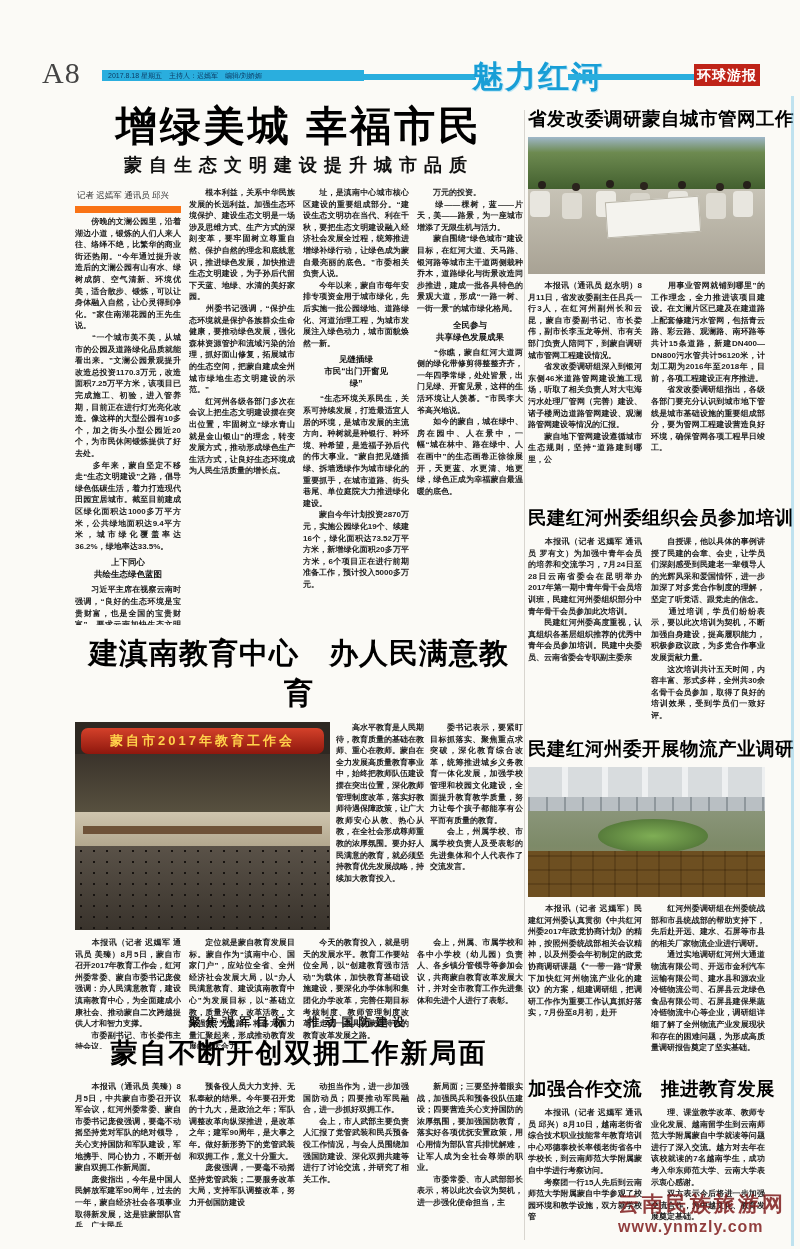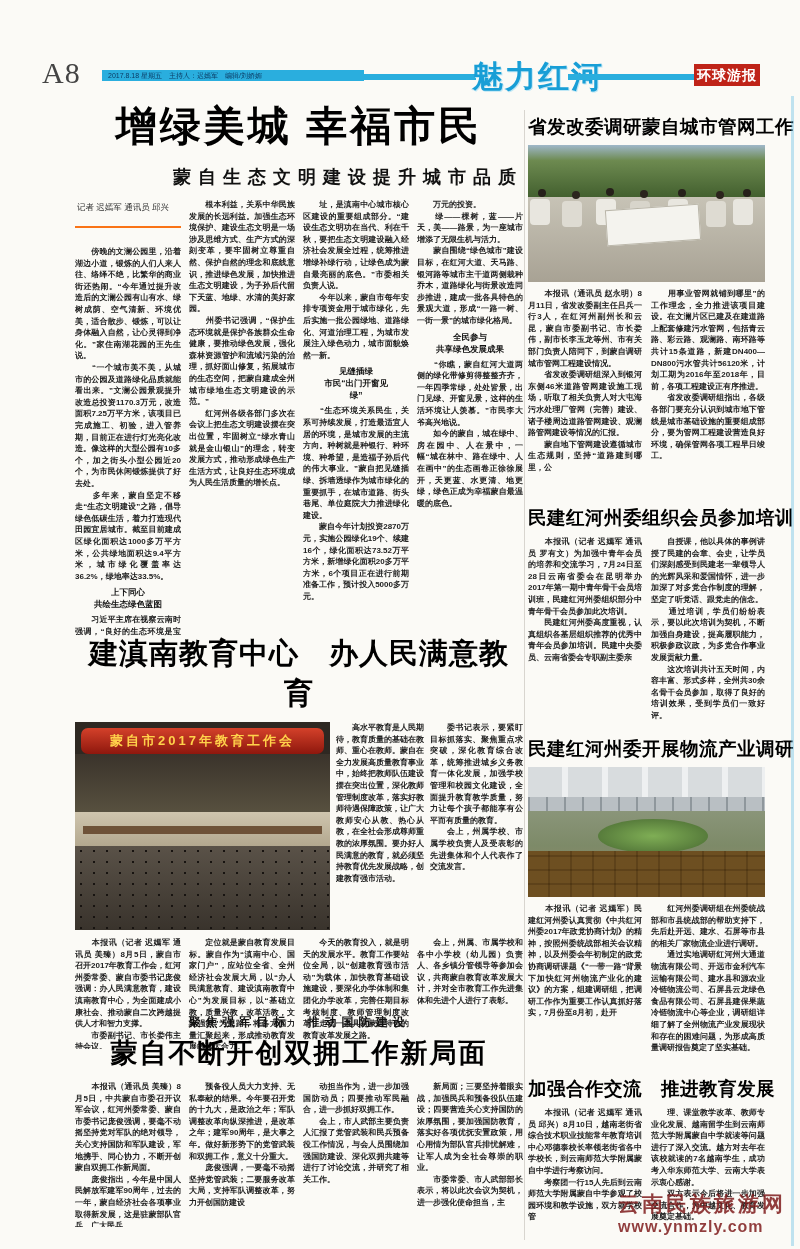--- a/index.html
+++ b/index.html
@@ -17,25 +17,25 @@
   .section-title{position:absolute;left:408px;top:0px;width:180px;text-align:center;
       font-size:31px;font-weight:900;color:#189ed6;letter-spacing:2px;
       text-shadow:1px 1px 0 #bfe7f5;}
   .masthead{position:absolute;right:8px;top:8px;width:66px;height:22px;background:#bf2318;
       color:#fff;font-size:14px;font-weight:bold;text-align:center;line-height:22px;letter-spacing:1px;}
   
   .coltext{font-size:8px;line-height:11.6px;text-align:justify;white-space:pre-wrap;
            overflow:hidden;color:#222;font-weight:bold;}
   .subhd{font-size:8.5px;font-weight:bold;text-align:center;white-space:pre-line;
          line-height:12px;margin:4px 16px;color:#111;}
-  .byline{font-size:8.5px;color:#333;padding:3px 0 12px 2px;border-bottom:2px solid #f97316;margin-bottom:18px;}
+  .byline{font-size:8.5px;color:#333;padding:3px 0 4px 2px;border-bottom:7px solid #f97316;margin-bottom:3px;}
   
   .main-art{position:absolute;left:75px;top:104px;width:448px;}
   .main-hl{font-size:41px;font-weight:900;text-align:center;letter-spacing:3px;line-height:1.1;color:#000;}
-  .main-sub{font-size:18px;font-weight:bold;text-align:right;letter-spacing:7px;margin-top:16px;color:#111;}
+  .main-sub{font-size:18px;font-weight:bold;text-align:center;letter-spacing:7px;margin-top:4px;color:#111;}
   .cols4{display:flex;gap:8px;margin-top:10px;}
   .col106{width:106px;height:438px;overflow:hidden;}
   
   .edu-art{position:absolute;left:75px;top:634px;width:448px;}
   .edu-hl{font-size:29px;font-weight:900;text-align:center;letter-spacing:1px;color:#000;}
   .edu-row{display:flex;gap:6px;margin-top:8px;}
   .edu-photo{position:relative;width:255px;height:208px;background:#2e2822;overflow:hidden;flex:none;}
   .ep-banner{position:absolute;left:6px;right:6px;top:6px;height:26px;
      background:linear-gradient(180deg,#d4412a,#8e170d);color:#ffd24a;font-size:13px;font-weight:bold;
      text-align:center;line-height:26px;letter-spacing:3px;overflow:hidden;white-space:nowrap;border-radius:7px;}
@@ -150,21 +150,21 @@
   <div class="edu-art">
     <div class="edu-hl">建滇南教育中心　办人民满意教育</div>
     <div class="edu-row">
       <div class="edu-photo">
         <div class="ep-banner">蒙自市2017年教育工作会</div>
         <div class="ep-wall"></div>
         <div class="ep-stage"></div>
         <div class="ep-table"></div>
         <div class="ep-heads"></div>
       </div>
-      <div class="coltext edu-sidecol" style="width:88px">　　高水平教育是人民期待，教育质量的基础在教师、重心在教师。蒙自在全力发展高质量教育事业中，始终把教师队伍建设摆在突出位置，深化教师管理制度改革，落实好教师待遇保障政策，让广大教师安心从教、热心从教，在全社会形成尊师重教的浓厚氛围。要办好人民满意的教育，就必须坚持教育优先发展战略，创建教育强市活动。</div>
+      <div class="coltext edu-sidecol" style="width:88px">　　高水平教育是人民期待，教育质量的基础在教师、重心在教师。蒙自在全力发展高质量教育事业中，始终把教师队伍建设摆在突出位置，深化教师管理制度改革，落实好教师待遇保障政策，让广大教师安心从教、热心从教，在全社会形成尊师重教的浓厚氛围。要办好人民满意的教育，就必须坚持教育优先发展战略，持续加大教育投入。</div>
       <div class="coltext edu-sidecol" style="width:93px">　　委书记表示，要紧盯目标抓落实、聚焦重点求突破，深化教育综合改革，统筹推进城乡义务教育一体化发展，加强学校管理和校园文化建设，全面提升教育教学质量，努力让每个孩子都能享有公平而有质量的教育。
 　　会上，州属学校、市属学校负责人及受表彰的先进集体和个人代表作了交流发言。</div>
     </div>
     <div class="edu-below">
       <div class="coltext edu-bcol">　　本报讯（记者 迟嫣军 通讯员 美臻）8月5日，蒙自市召开2017年教育工作会，红河州委常委、蒙自市委书记庞俊强调：办人民满意教育，建设滇南教育中心，为全面建成小康社会、推动蒙自二次跨越提供人才和智力支撑。
 　　市委副书记、市长娄伟主持会议。</div>
       <div class="coltext edu-bcol">　　定位就是蒙自教育发展目标。蒙自作为“滇南中心、国家门户”，应站位全省、全州经济社会发展大局，以“办人民满意教育、建设滇南教育中心”为发展目标，以“基础立教，质量兴教，改革活教，文化强教”为思路，将各方面力量汇聚起来，形成推动教育发展的强大合力。</div>
       <div class="coltext edu-bcol">　　今天的教育投入，就是明天的发展水平。教育工作要站位全局，以“创建教育强市活动”为载体，加快教育基础设施建设，要深化办学体制和集团化办学改革，完善任期目标考核制度、教师管理制度改革，走出一条具有蒙自特色的教育改革发展之路。</div>
       <div class="coltext edu-bcol">　　会上，州属、市属学校和各中小学校（幼儿园）负责人、各乡镇分管领导等参加会议，共商蒙自教育改革发展大计，并对全市教育工作先进集体和先进个人进行了表彰。</div>
     </div>
@@ -180,21 +180,21 @@
 　　庞俊强调，一要毫不动摇坚持党管武装；二要服务改革大局，支持军队调整改革，努力开创国防建设</div>
       <div class="coltext col106">　　动担当作为，进一步加强国防动员；四要推动军民融合，进一步抓好双拥工作。
 　　会上，市人武部主要负责人汇报了党管武装和民兵预备役工作情况，与会人员围绕加强国防建设、深化双拥共建等进行了讨论交流，并研究了相关工作。</div>
       <div class="coltext col106">　　新局面；三要坚持着眼实战，加强民兵和预备役队伍建设；四要营造关心支持国防的浓厚氛围，要加强国防教育，落实好各项优抚安置政策，用心用情为部队官兵排忧解难，让军人成为全社会尊崇的职业。
 　　市委常委、市人武部部长表示，将以此次会议为契机，进一步强化使命担当，主</div>
     </div>
   </div>
 
   <div class="rail">
 
-    <div class="rail-art" style="top:8px">
+    <div class="rail-art" style="top:0">
       <div class="rail-hl">省发改委调研蒙自城市管网工作</div>
       <div class="rail-photo" style="height:137px">
         <div class="p1-trees"></div>
         <div class="p1-ground"></div>
         <div class="p1-people"></div>
         <div class="p1-bodies"></div>
         <div class="p1-plan"></div>
       </div>
       <div class="rail-body">
         <div class="coltext rail-col" style="height:218px">　　本报讯（通讯员 赵永明）8月11日，省发改委副主任吕兵一行3人，在红河州副州长和云昆，蒙自市委副书记、市长娄伟，副市长李玉龙等州、市有关部门负责人陪同下，到蒙自调研城市管网工程建设情况。

